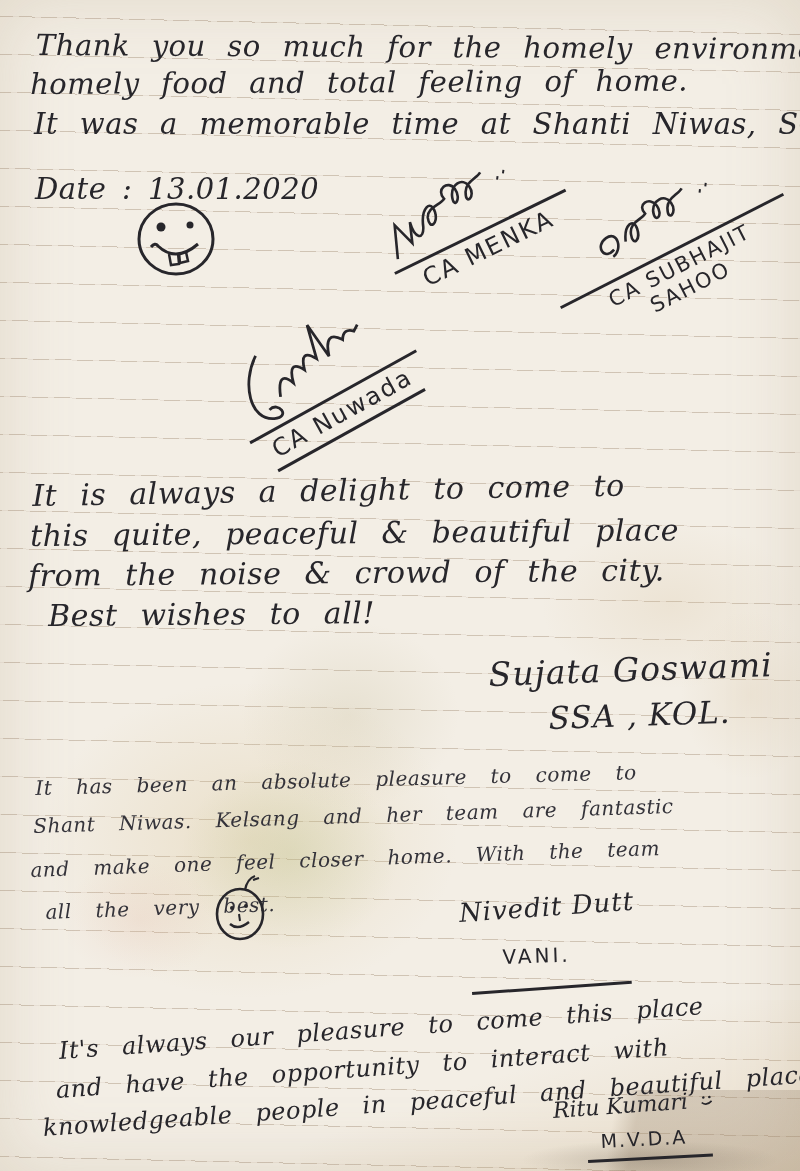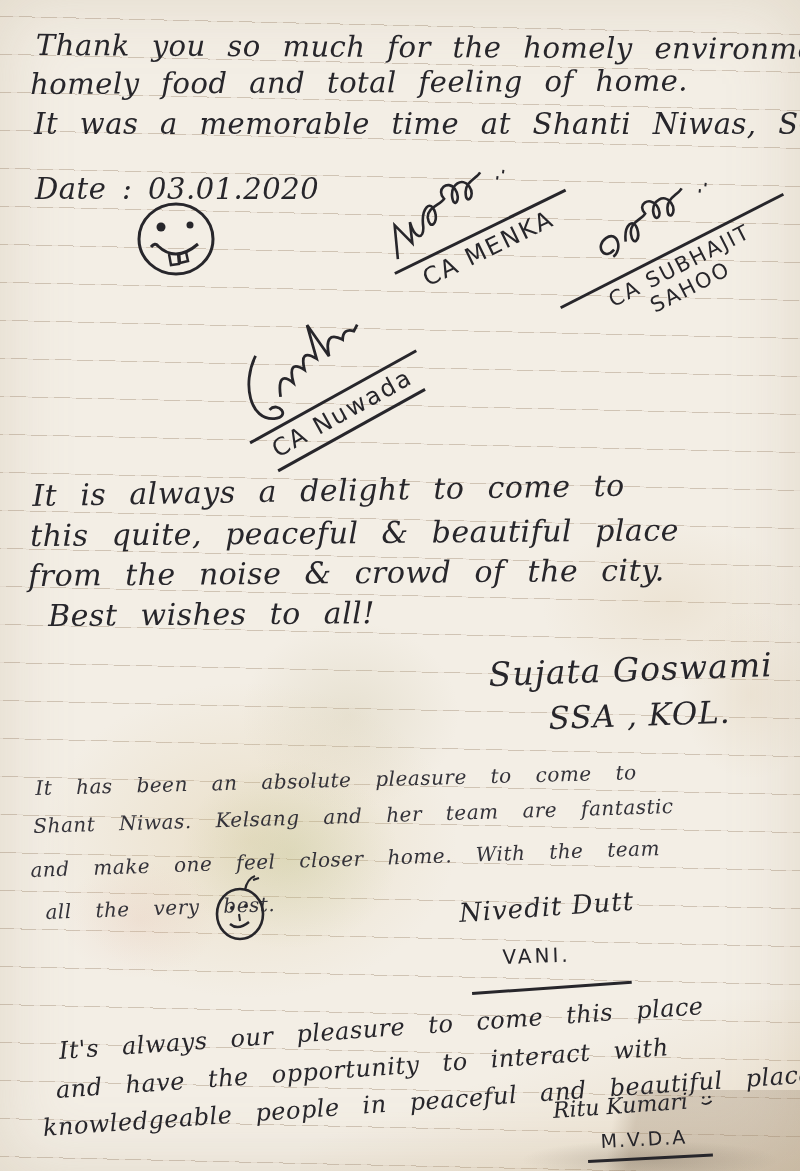--- a/index.html
+++ b/index.html
@@ -44,21 +44,21 @@
   <div class="stain" style="left:60px;top:860px;width:160px;height:120px;background:radial-gradient(ellipse at center,rgba(220,160,140,.14),transparent 70%);"></div>
   <div class="stain" style="left:540px;top:520px;width:260px;height:170px;background:radial-gradient(ellipse at center,rgba(210,185,145,.20),transparent 70%);"></div>
   <div class="stain" style="left:680px;top:610px;width:140px;height:170px;background:radial-gradient(ellipse at center,rgba(205,180,140,.18),transparent 70%);"></div>
   <div class="stain" style="left:300px;top:1000px;width:520px;height:180px;background:linear-gradient(to bottom right,transparent 40%,rgba(205,175,130,.32));"></div>
   <div class="stain" style="left:420px;top:1090px;width:380px;height:90px;background:linear-gradient(100deg,transparent 50%,rgba(150,130,105,.30) 56%,rgba(125,105,85,.22));"></div>
   <div class="stain" style="left:520px;top:1140px;width:260px;height:40px;background:radial-gradient(ellipse at center,rgba(95,85,72,.25),transparent 70%);"></div>
 
   <div class="hw e1" style="left:36px;top:28px;transform:rotate(.3deg);">Thank you so much for the homely environment,</div>
   <div class="hw e1" style="left:30px;top:67px;transform:rotate(-.3deg);">homely food and total feeling of home.</div>
   <div class="hw e1" style="left:34px;top:107px;">It was a memorable time at Shanti Niwas, SOIR.</div>
-  <div class="hw e1" style="left:35px;top:172px;word-spacing:6px;">Date : 03.01.2020</div>
+  <div class="hw e1" style="left:35px;top:172px;word-spacing:6px;">Date : 13.01.2020</div>
 
   <div style="position:absolute;left:131px;top:196px;">
     <svg width="90" height="86" viewBox="0 0 90 86" fill="none" stroke="#27262b">
       <ellipse cx="45" cy="43" rx="37" ry="35" stroke-width="3"></ellipse>
       <circle cx="30" cy="31" r="4.5" fill="#27262b" stroke="none"></circle>
       <circle cx="59" cy="29" r="3.5" fill="#27262b" stroke="none"></circle>
       <path d="M20,51 Q24,46 27,50 Q45,67 67,48" stroke-width="3"></path>
       <path d="M38,58 L40,69 L48,68 L47,57 M48,57 L49,67 L57,65 L55,56" stroke-width="2.5"></path>
     </svg>
   </div>

